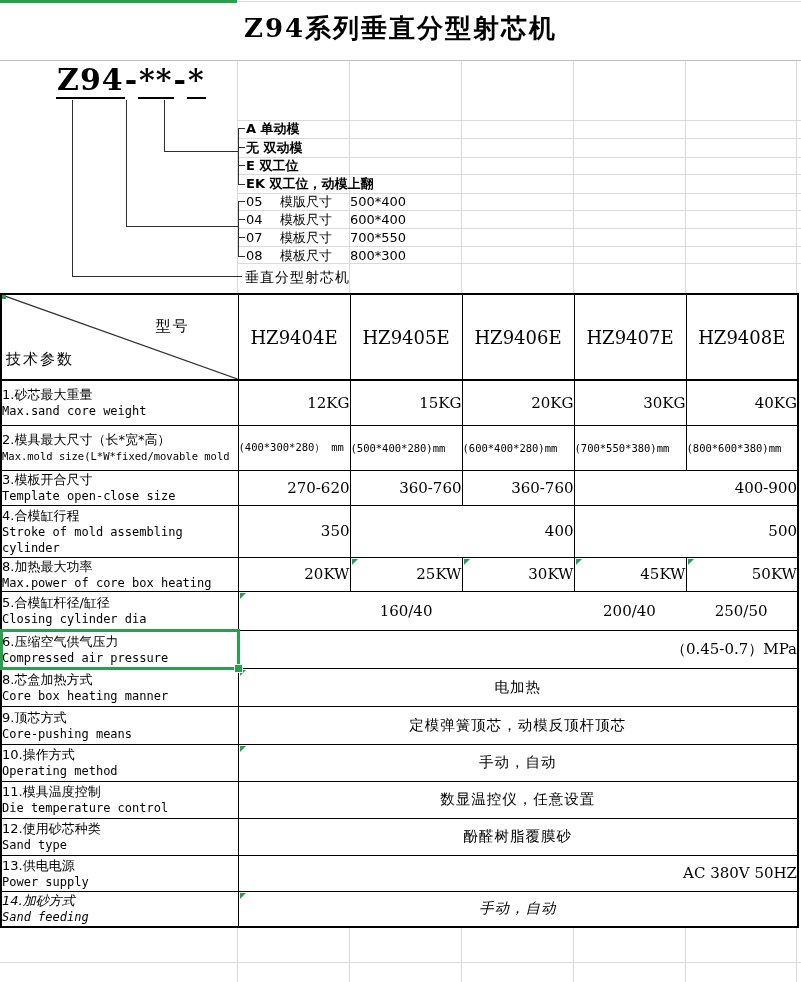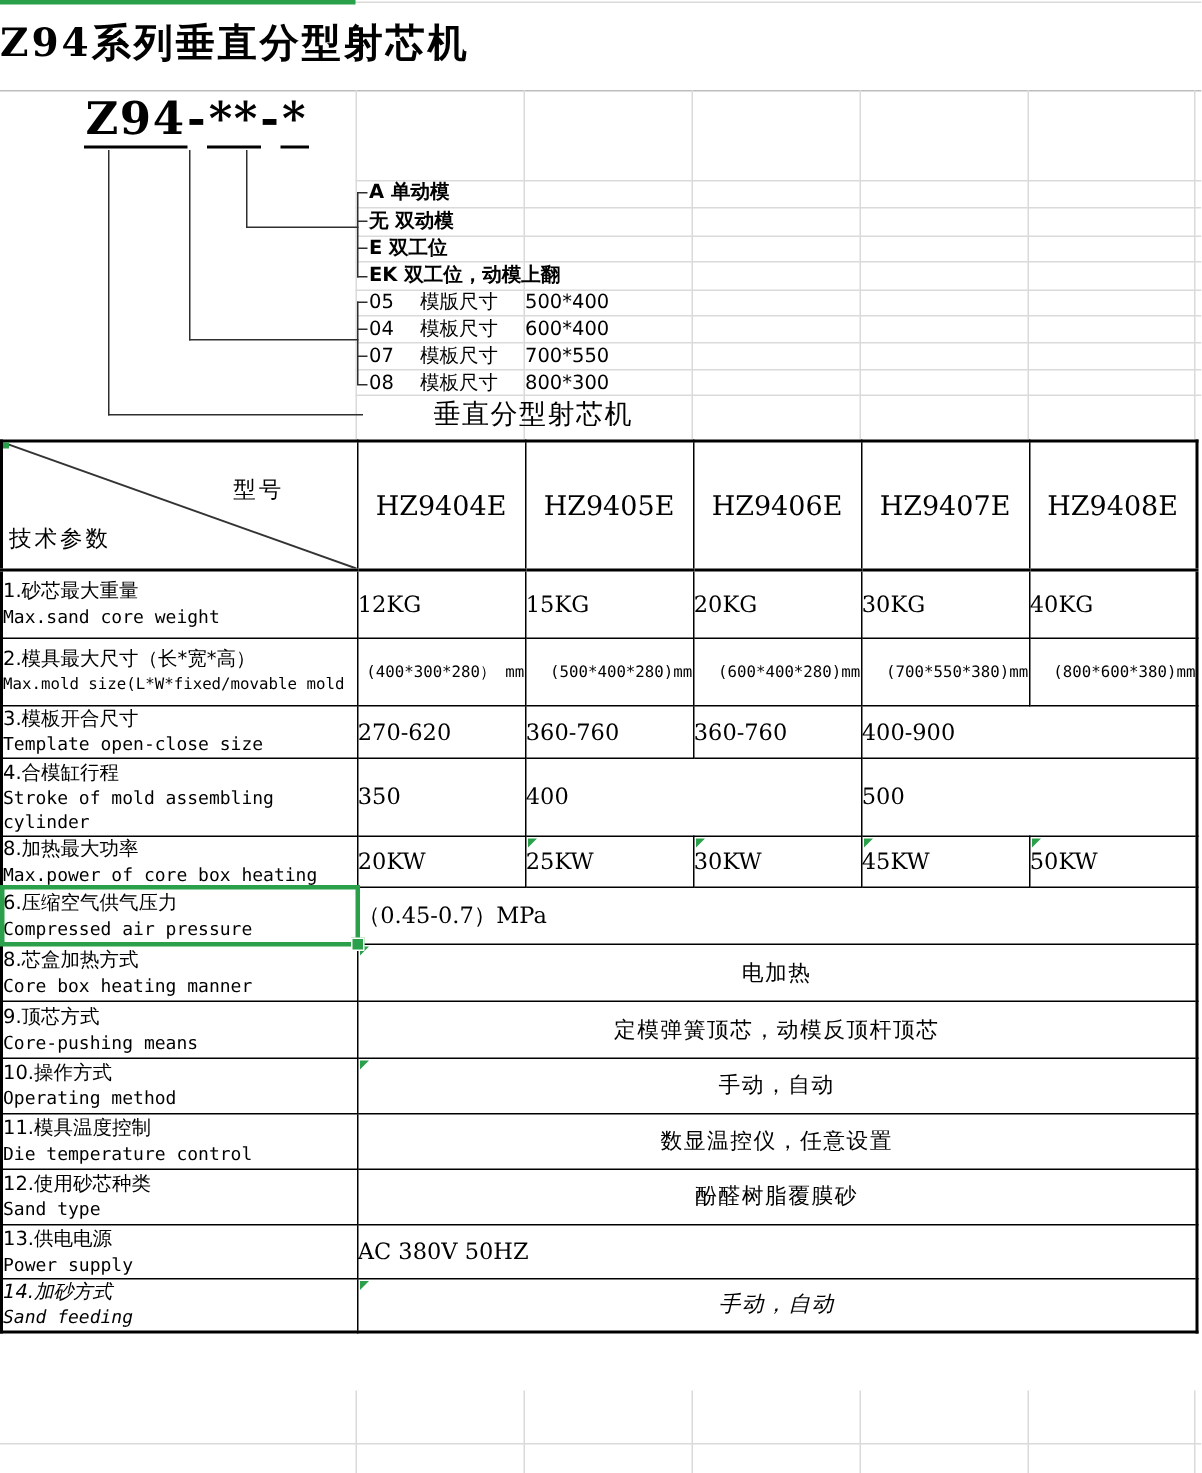--- a/index.html
+++ b/index.html
@@ -14,45 +14,45 @@
   
   .greenbar{position:absolute;top:0;left:0;width:237px;height:3px;}
   .tri{position:absolute;top:1px;left:1px;width:0;height:0;
        border-top:6px solid #2aa04a;border-right:6px solid transparent;}
   .corner-dot{position:absolute;top:0;left:0;width:4px;height:4px;background:#2aa04a;}
   .selbox{position:absolute;top:-2px;left:-2px;right:-2px;bottom:-2px;
           border:3px solid #2aa04a;pointer-events:none;z-index:5;}
   .fill-handle{position:absolute;right:-5px;bottom:-5px;width:7px;height:7px;
           background:#2aa04a;border:1px solid #fff;z-index:6;}
   
-  .title{position:absolute;top:11px;left:0;width:100%;text-align:left;
+  .title{position:absolute;top:11px;left:0;width:100%;text-align:center;
          font-family:"DejaVu Serif",serif;font-weight:bold;font-size:26px;letter-spacing:2px;}
   
   .code-line{position:absolute;left:56px;top:62px;font-family:"DejaVu Serif",serif;
              font-weight:bold;font-size:30px;letter-spacing:1px;}
   .code-line .u{border-bottom:2px solid #000;padding:0 1px;}
   .ln{position:absolute;background:#2e2e2e;}
   .opt{position:absolute;left:246px;height:18px;line-height:18px;font-size:13px;font-weight:bold;white-space:nowrap;}
   .szopt{position:absolute;left:246px;height:18px;line-height:18px;font-size:13px;display:flex;white-space:nowrap;}
   .szopt .c{width:34px;}
   .szopt .l{width:70px;}
   .base-label{position:absolute;left:245px;top:265px;height:24px;line-height:24px;
-              font-size:18px;letter-spacing:1px;margin-left:44px;}
+              font-size:14px;letter-spacing:1px;}
   
   table.spec{position:absolute;top:293px;left:0;width:797px;border-collapse:collapse;
              table-layout:fixed;border:2px solid #000;}
   table.spec td{border:1px solid #000;padding:0;position:relative;vertical-align:middle;}
   tr.hdr td{border-bottom:2px solid #000;}
   td.model{font-family:"DejaVu Serif",serif;font-size:18px;text-align:center;}
   td.lbl{padding:1px 0 1px 3px;}
   .zh{font-size:13px;line-height:17px;}
   .en{font-family:"DejaVu Sans Mono",monospace;font-size:12px;line-height:16px;}
   .en-sm{font-size:10.5px;white-space:nowrap;overflow:hidden;}
-  td.val{text-align:left;font-family:"DejaVu Serif",serif;font-size:15px;}
-  td.val-sm{text-align:right;font-family:"DejaVu Sans Mono",monospace;font-size:10.5px;white-space:nowrap;}
+  td.val{text-align:right;font-family:"DejaVu Serif",serif;font-size:15px;}
+  td.val-sm{text-align:left;font-family:"DejaVu Sans Mono",monospace;font-size:10.5px;white-space:nowrap;}
   td.zhval{text-align:center;font-size:14.5px;letter-spacing:1px;}
   .corner-svg{position:absolute;top:0;left:0;width:100%;height:100%;}
   .corner-model{position:absolute;top:22px;right:48px;font-size:15px;letter-spacing:2px;}
   .corner-params{position:absolute;bottom:10px;left:4px;font-size:15px;letter-spacing:2px;}
   .r5flex{display:flex;width:100%;font-family:"DejaVu Serif",serif;font-size:15px;}
   .r5flex .w60{width:60%;text-align:center;}
   .r5flex .w20{width:20%;text-align:center;}
 </style>
 </head>
 <body>
@@ -204,20 +204,34 @@
     <td class="lbl">
       <div class="zh">8.加热最大功率</div>
       <div class="en">Max.power of core box heating</div>
     </td>
     <td class="val">20KW</td>
     <td class="val"><span class="tri"></span><span>25KW</span></td>
     <td class="val"><span class="tri"></span><span>30KW</span></td>
     <td class="val"><span class="tri"></span><span>45KW</span></td>
     <td class="val"><span class="tri"></span><span>50KW</span></td>
   </tr>
+  <tr style="height:39px;">
+    <td class="lbl">
+      <div class="zh">5.合模缸杆径/缸径</div>
+      <div class="en">Closing cylinder dia</div>
+    </td>
+    <td colspan="5">
+      <span class="tri"></span>
+      <div class="r5flex">
+        <div class="w60">160/40</div>
+        <div class="w20">200/40</div>
+        <div class="w20">250/50</div>
+      </div>
+    </td>
+  </tr>
   <tr style="height:38px;">
     <td class="lbl">
       <span class="selbox"></span>
       <span class="fill-handle"></span>
       <div class="zh">6.压缩空气供气压力</div>
       <div class="en">Compressed air pressure</div>
     </td>
     <td class="val" colspan="5">（0.45-0.7）MPa</td>
   </tr>
   <tr style="height:38px;">

